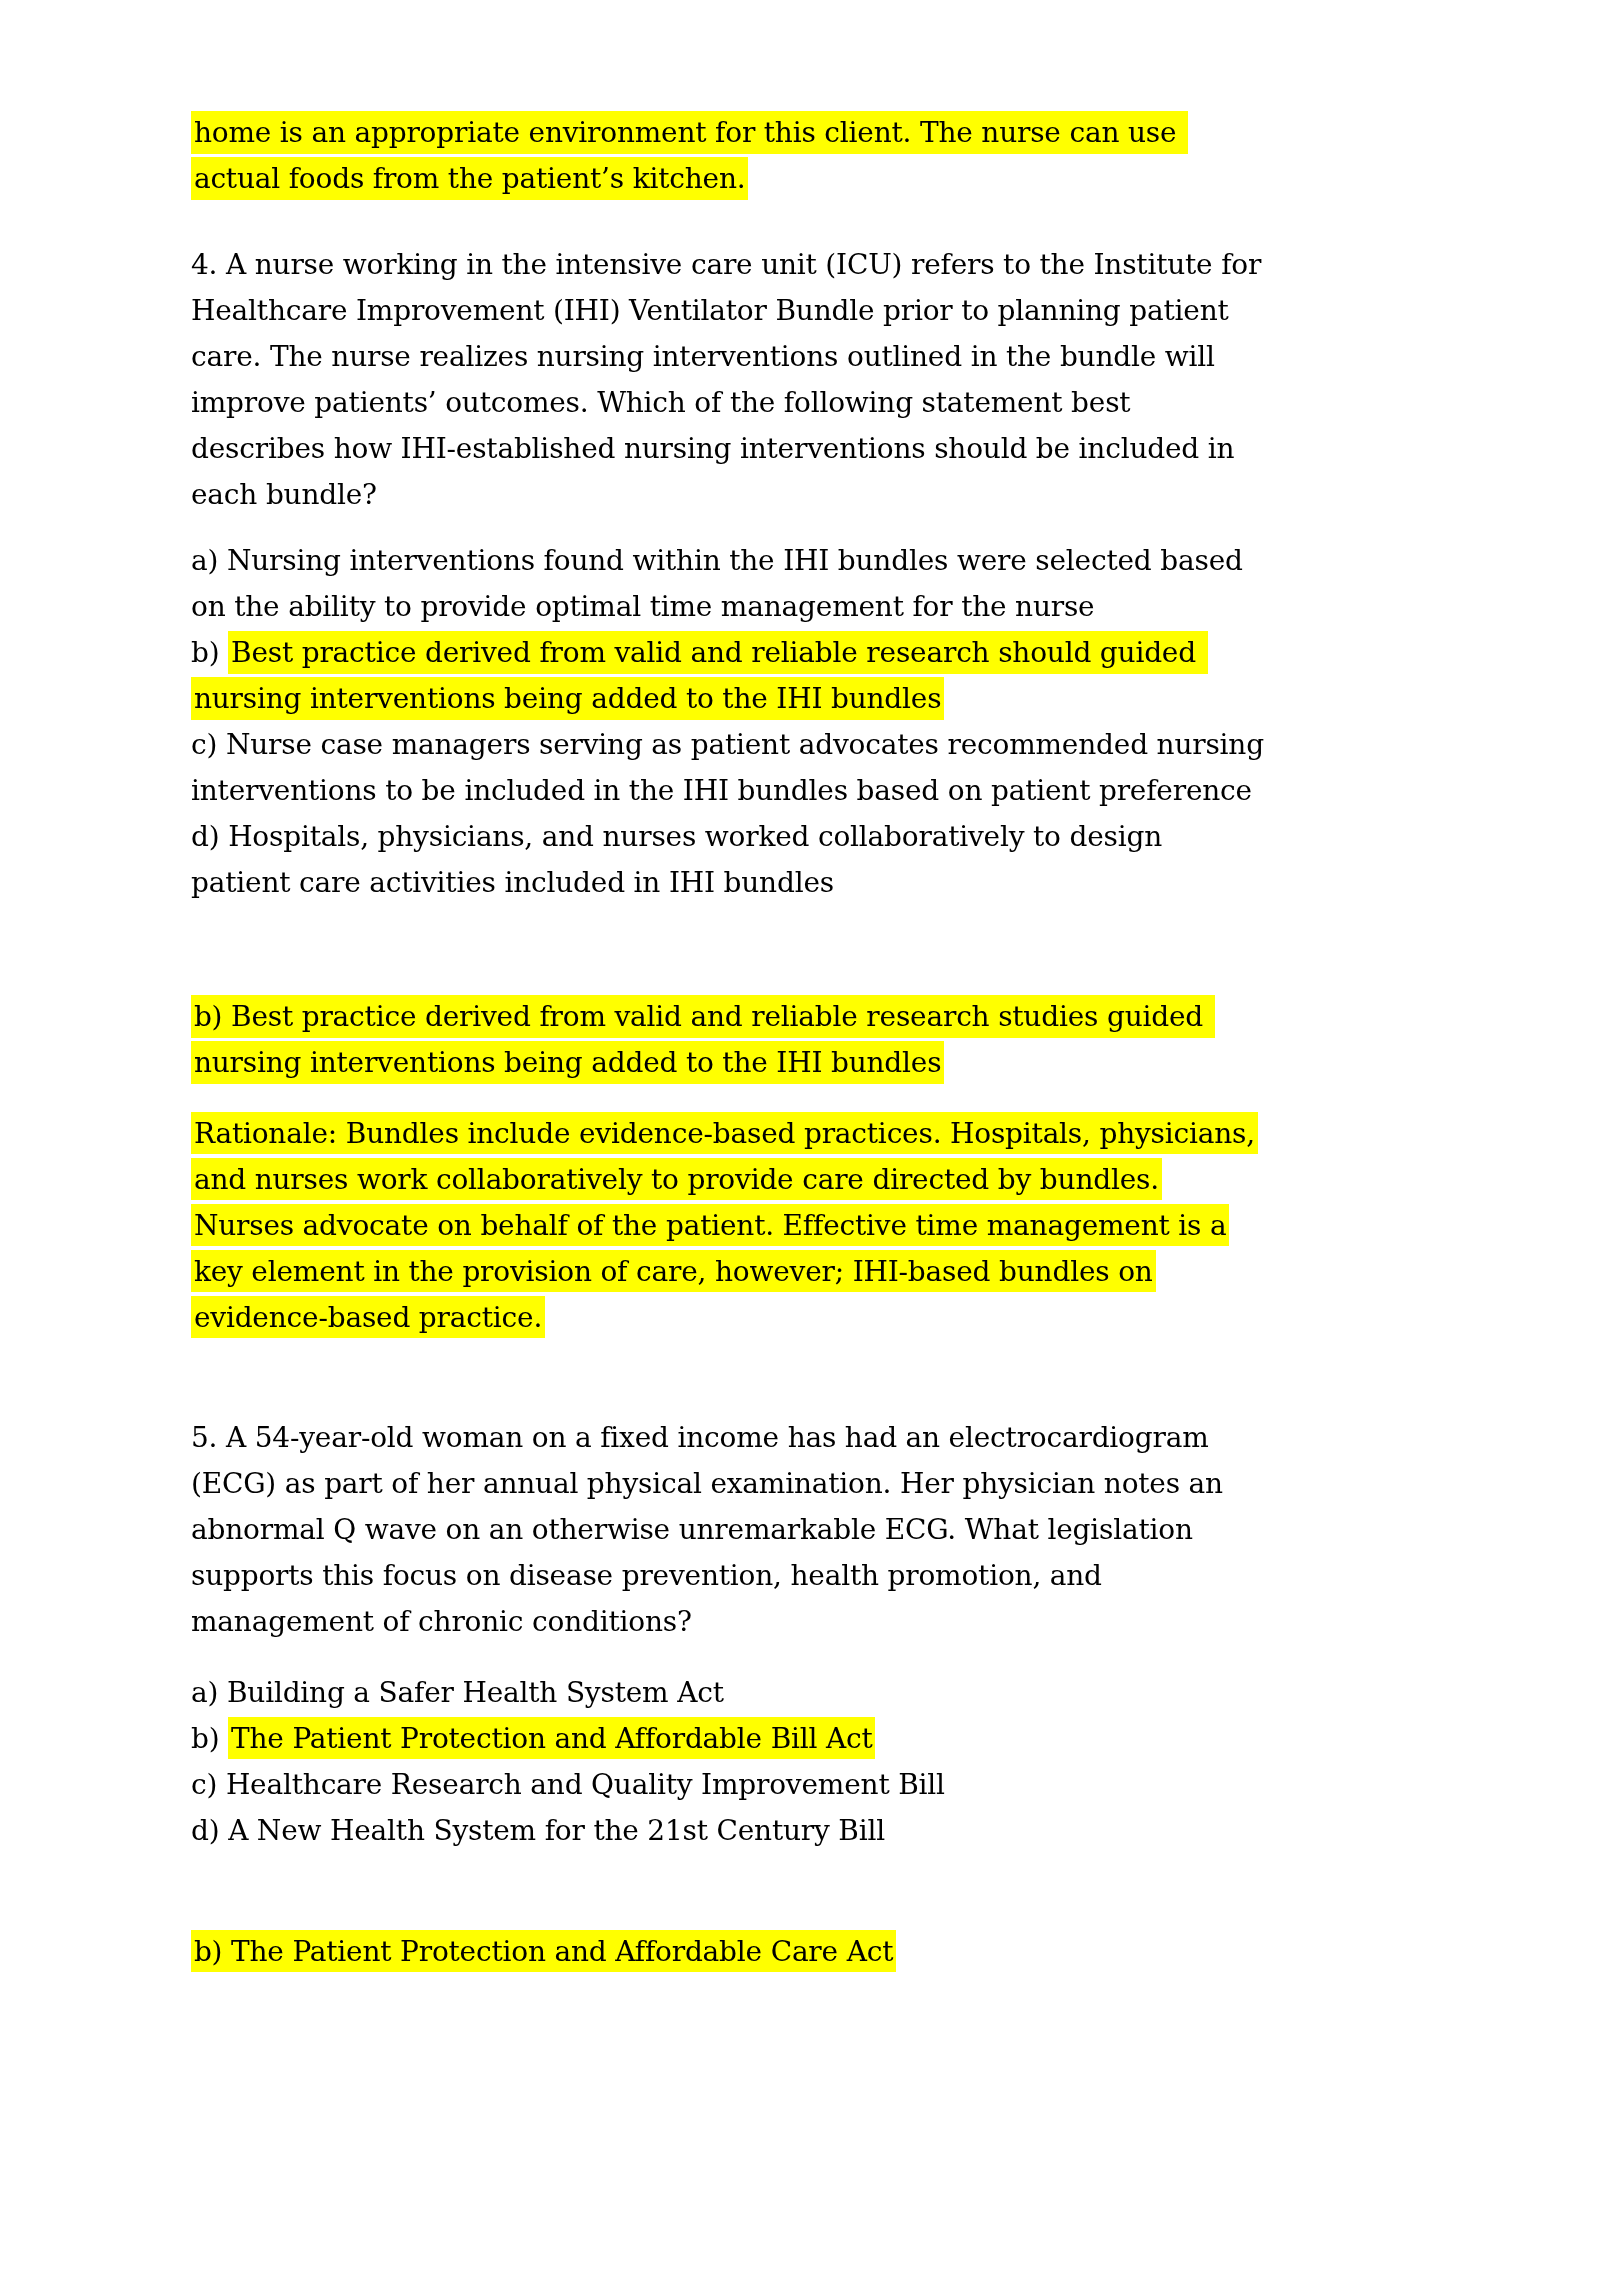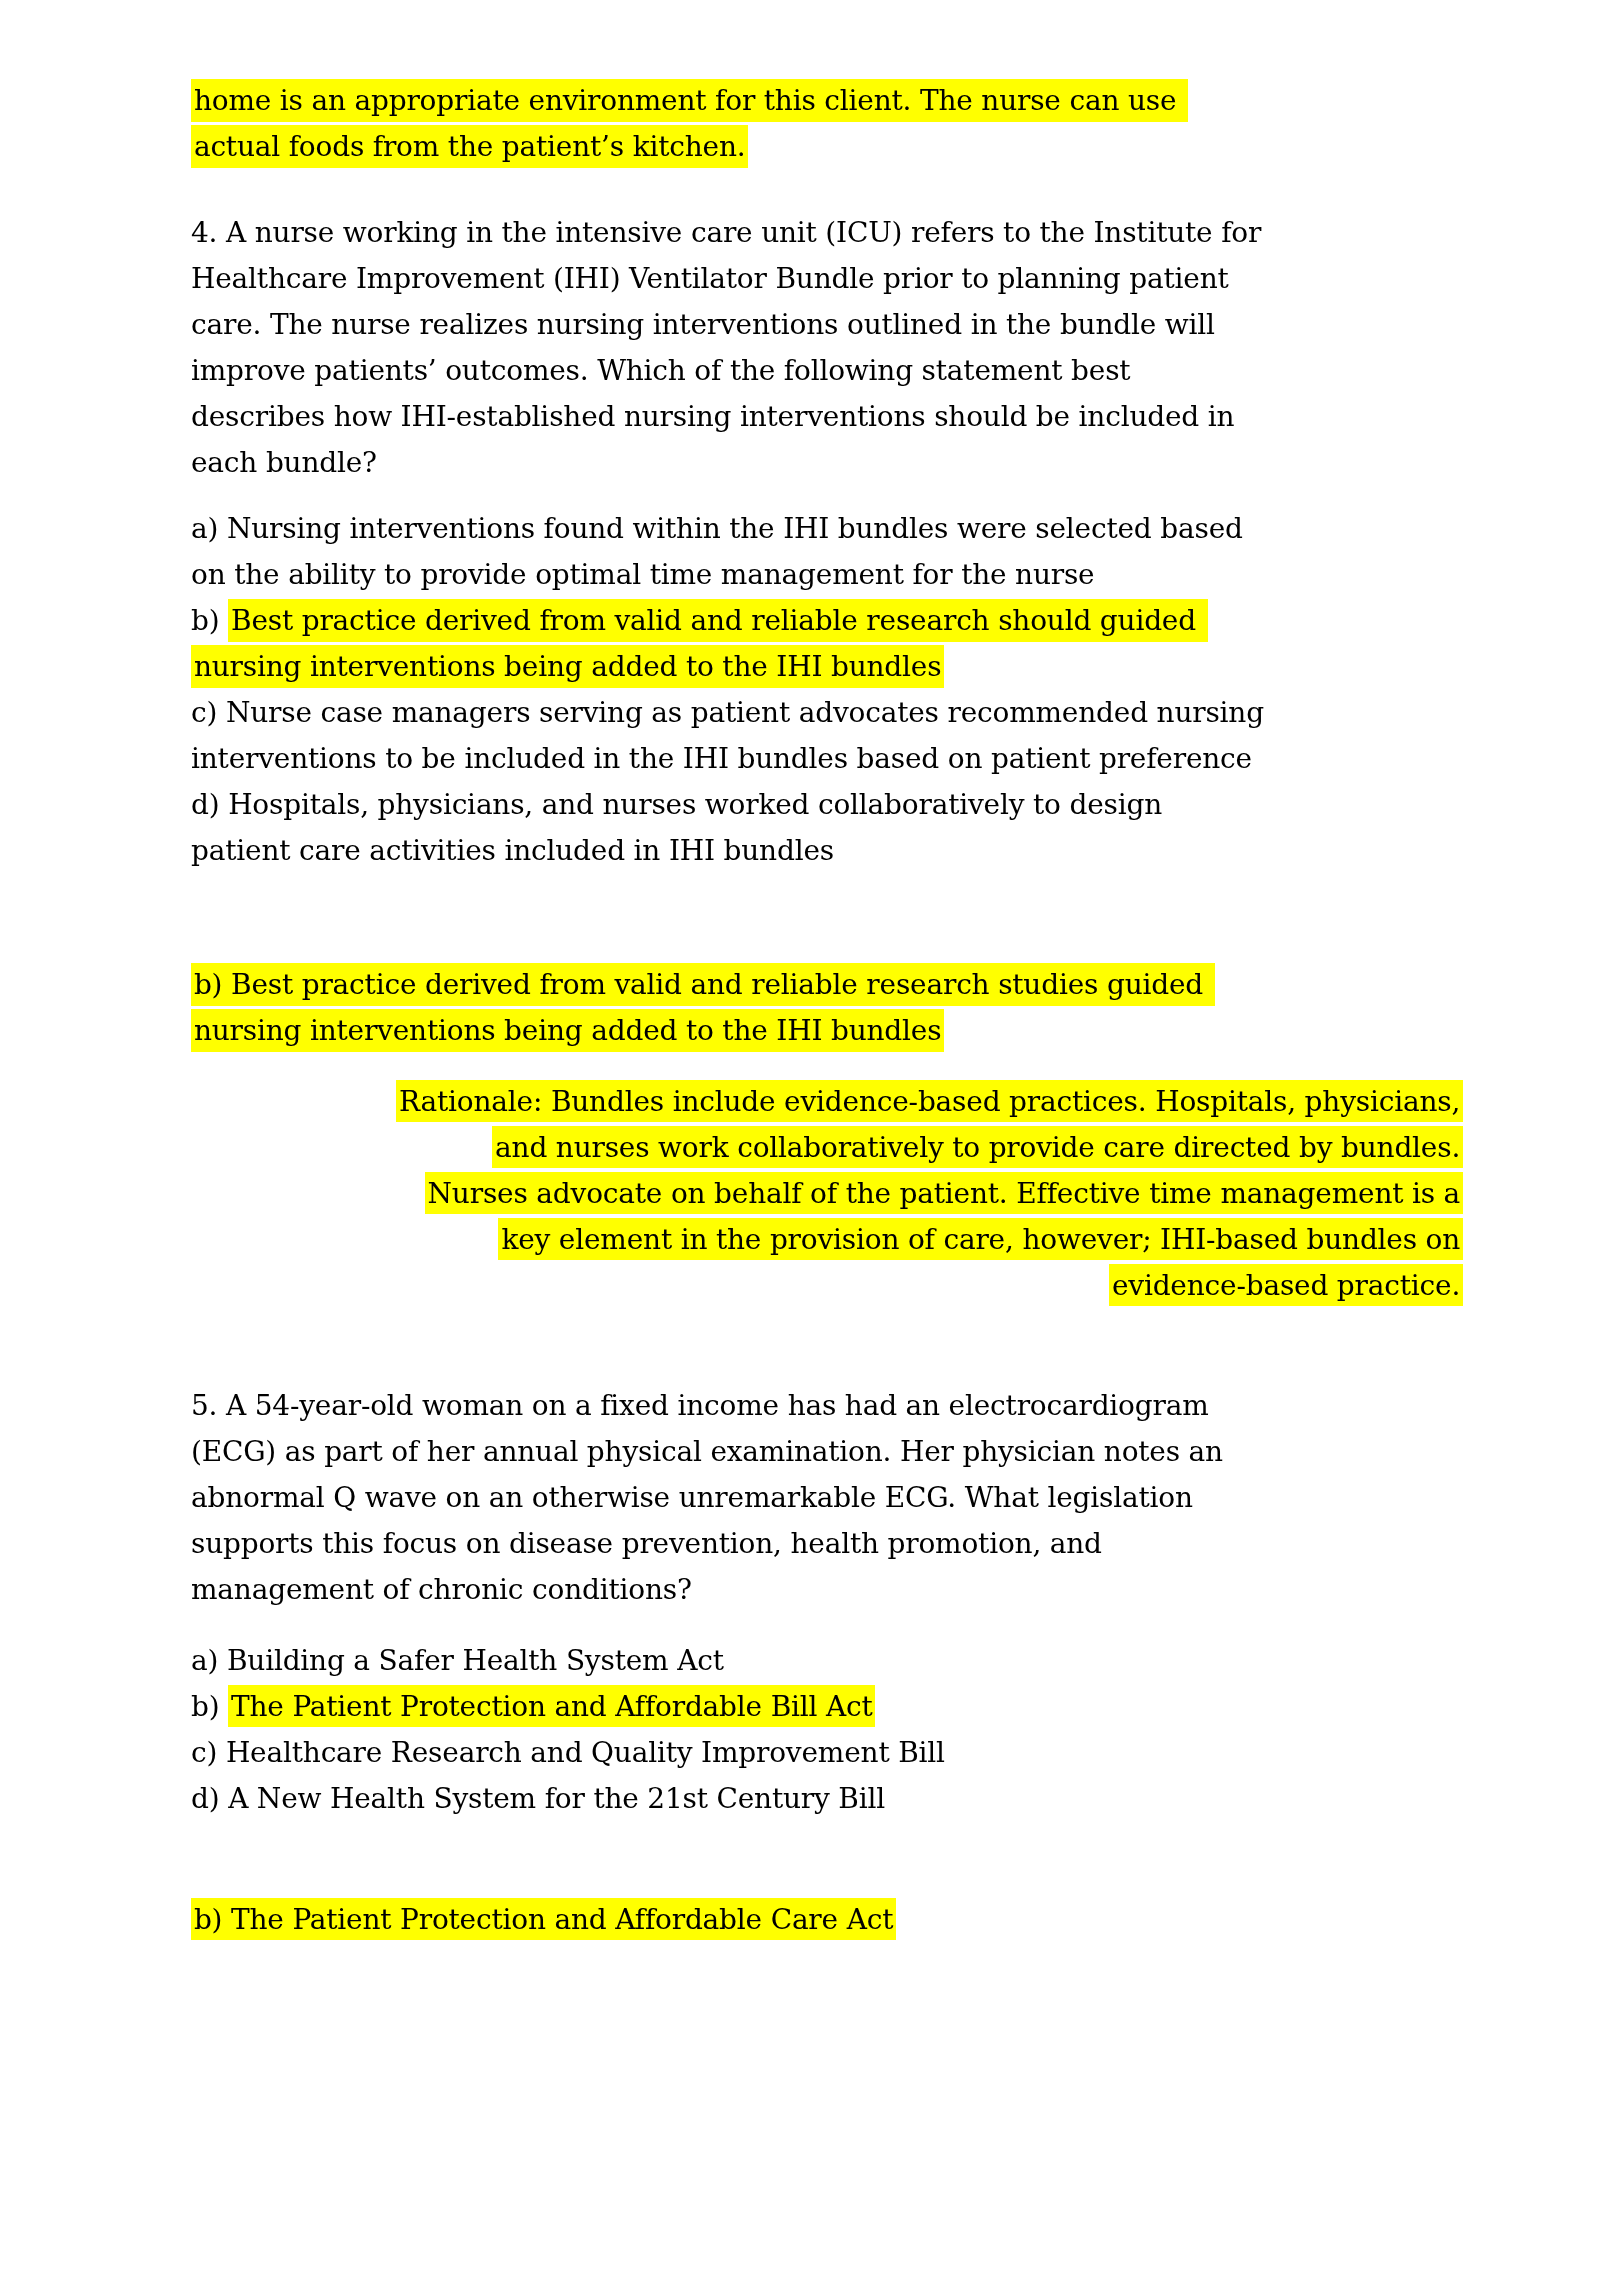--- a/index.html
+++ b/index.html
@@ -7,21 +7,21 @@
     padding: 0;
     background: #ffffff;
   }
   .page {
     position: relative;
     width: 1620px;
     height: 2294px;
     background: #ffffff;
     overflow: hidden;
     box-sizing: border-box;
-    padding: 78px 157px 0 191px;
+    padding: 110px 157px 0 191px;
     font-family: "DejaVu Serif", "Liberation Serif", serif;
     font-size: 28px;
     line-height: 46px;
     color: #000000;
     letter-spacing: -0.2px;
   }
   .para {
     margin: 0;
     white-space: pre;           
   }
@@ -29,21 +29,21 @@
     background: #ffff00;
     padding: 4.9px 2.9px;
     box-decoration-break: clone;
     -webkit-box-decoration-break: clone;
   }
   
   .mb-a { margin-bottom: 40px; }   
   .mb-b { margin-bottom: 20px; }   
   .mb-c { margin-bottom: 88px; }   
   .mb-d { margin-bottom: 24.5px; }   
-  .mb-e { margin-bottom: 74px; text-align: right; }   
+  .mb-e { margin-bottom: 74px; }   
   .mb-f { margin-bottom: 25px; }   
   .mb-g { margin-bottom: 75px; }   
 </style>
 </head>
 <body>
 
 <div class="page">
   <p class="para mb-a"><span class="hl">home is an appropriate environment for this client. The nurse can use 
 actual foods from the patient’s kitchen.</span></p>
   <p class="para mb-b"><span>4. A nurse working in the intensive care unit (ICU) refers to the Institute for

